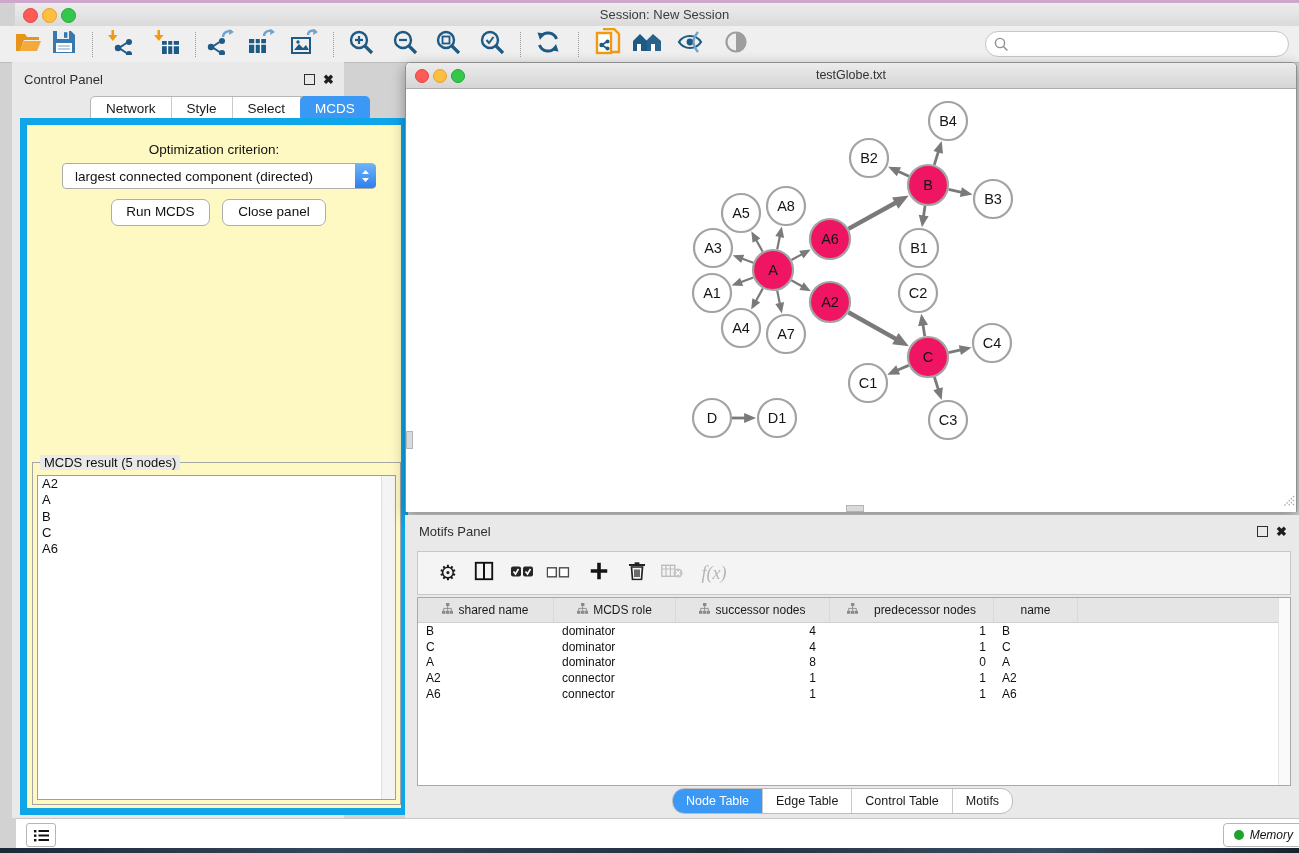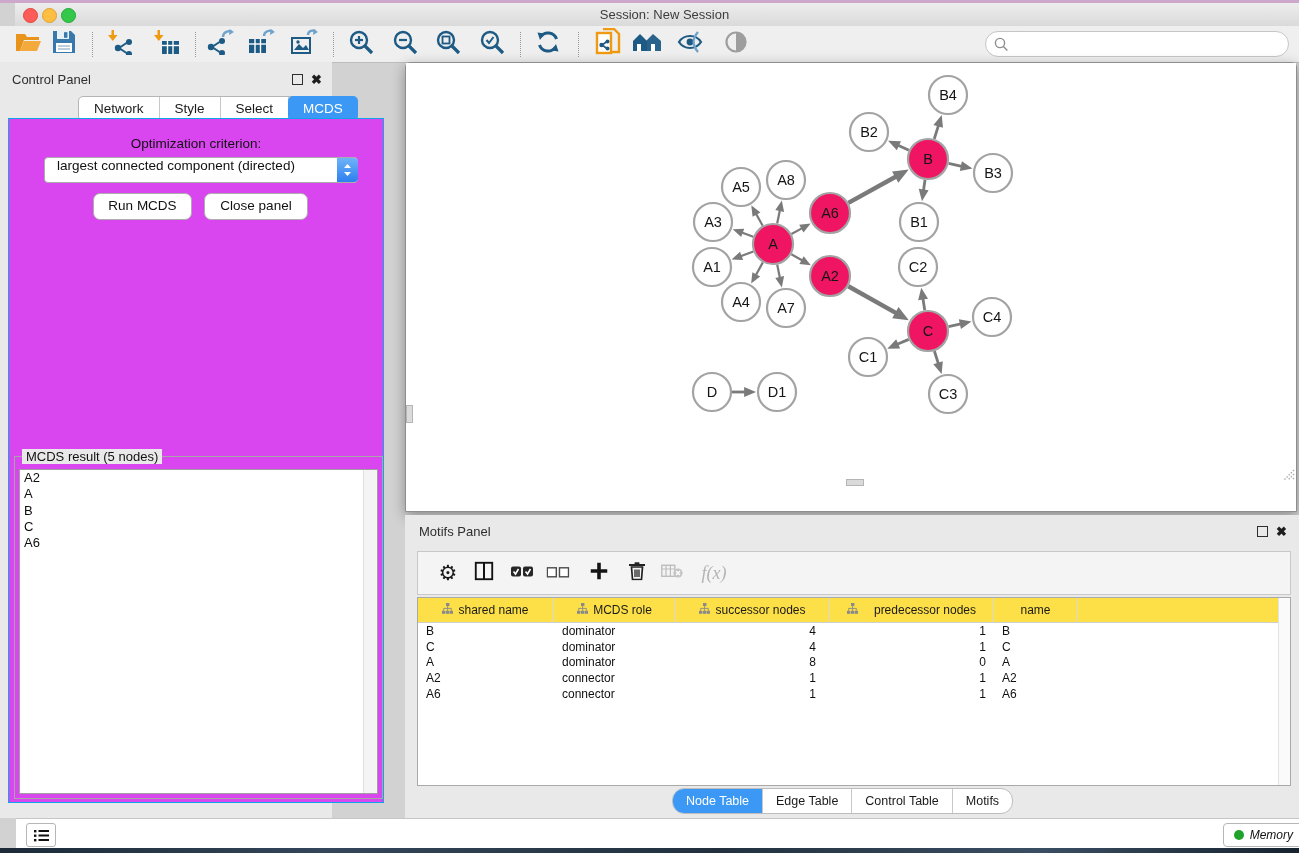--- a/index.html
+++ b/index.html
@@ -16,35 +16,35 @@
   .titlebar .title{width:100%;text-align:center;line-height:23px;font-size:13px;color:#3C3C3C;}
   .toolbar{position:absolute;left:0;top:26px;width:100%;height:36px;background:#EFEFEF;
            border-bottom:1px solid #BDBDBD;}
   .tbicon{position:absolute;top:18px;transform:translate(-50%,-50%);cursor:default;}
   .tbsep{position:absolute;top:6px;height:25px;width:0;border-left:1px dotted #9A9A9A;}
   .searchbox{position:absolute;right:10px;top:5px;width:294px;height:24px;background:#fff;
              border:1px solid #C6C6C6;border-radius:13px;display:flex;align-items:center;padding-left:8px;}
   .searchbox input{border:none;outline:none;flex:1;font-size:12px;background:transparent;
                    font-family:"Liberation Sans",sans-serif;}
   
-  .dock{position:absolute;left:0;top:62px;width:332px;height:756px;background:#E9E9E9;}
+  .dock{position:absolute;left:12px;top:62px;width:332px;height:756px;background:#E9E9E9;}
   .panel-title{position:absolute;left:12px;top:10px;font-size:13px;color:#2E2E2E;}
   .float-ic{position:absolute;width:9px;height:9px;border:1.6px solid #2E2E2E;background:transparent;}
   .close-ic{position:absolute;font-size:13px;font-weight:bold;color:#1E1E1E;line-height:11px;}
   .cp-tabs{position:absolute;left:78px;top:34px;height:23px;display:flex;background:#fff;
            border:1px solid #B5B5B5;border-radius:5px;}
   .cp-tab{padding:0 15px;line-height:23px;font-size:13.5px;color:#1A1A1A;border-right:1px solid #C9C9C9;}
   .cp-tab:last-child{border-right:none;}
   .cp-tab.active{background:#3B99F5;color:#fff;border-radius:5px;margin:-1px;padding:1px 15px;
                  line-height:23px;border-right:none;}
   .cp-content{position:absolute;left:8px;top:56px;width:374px;height:683px;
-              border:1px solid #0ea5e9;background:#d946ef;}
+              border:7px solid #0ea5e9;background:#fef9c3;}
   .opt-label{position:absolute;left:0;top:17px;width:100%;text-align:center;font-size:13.5px;color:#111;}
   .dropdown{position:absolute;left:35px;top:38px;width:312px;height:24px;background:#fff;
-            border:1px solid #ACACAC;border-radius:4px;display:flex;align-items:flex-start;}
+            border:1px solid #ACACAC;border-radius:4px;display:flex;align-items:center;}
   .dropdown .dd-text{flex:1;font-size:13.5px;color:#111;padding-left:12px;white-space:nowrap;}
   .dd-spin{width:21px;height:24px;margin-right:-1px;border-radius:0 4px 4px 0;
            background:linear-gradient(#6EB3F8,#2E7FEF);display:flex;align-items:center;justify-content:center;}
   .btn{position:absolute;top:74px;height:25px;background:#fff;border:1px solid #ADADAD;border-radius:7px;
        font-size:13.5px;color:#111;text-align:center;line-height:24px;}
   .groupbox{position:absolute;left:5px;top:337px;width:367px;height:341px;border:1px solid #A6A6A6;}
   .group-legend{position:absolute;left:7px;top:-8px;background:#E9E9E9;padding:0 4px;font-size:13px;color:#111;}
   .result-list{position:absolute;left:4px;top:12px;right:4px;bottom:4px;background:#fff;
                border:1px solid #9E9E9E;overflow:hidden;}
   .result-scroll{position:absolute;right:0;top:0;bottom:0;width:13px;background:#F4F4F4;border-left:1px solid #E0E0E0;}
@@ -63,21 +63,21 @@
   .resize-grip{position:absolute;right:1px;bottom:1px;}
   
   .table-panel{position:absolute;left:405px;top:515px;width:894px;height:303px;background:#E9E9E9;}
   .tp-toolbar{position:absolute;left:12px;top:36px;width:872px;height:42px;background:#F4F4F4;
               border:1px solid #C8C8C8;}
   .tpicon{position:absolute;top:21px;transform:translate(-50%,-50%);}
   .gear{font-size:21px;color:#1B1B1B;line-height:20px;}
   .fx{font-family:"Liberation Serif",serif;font-style:italic;font-size:18px;color:#B4B4B4;text-align:center;}
   .tp-table{position:absolute;left:12px;top:82px;width:872px;height:187px;background:#fff;
             border:1px solid #A9A9A9;overflow:hidden;}
-  .thead{display:flex;height:24px;background:#fde047;border-bottom:1px solid #CFCFCF;}
+  .thead{display:flex;height:24px;background:#e5e5e5;border-bottom:1px solid #CFCFCF;}
   .th{display:flex;align-items:center;justify-content:center;gap:5px;font-size:12px;color:#1A1A1A;
       border-right:1px solid #D9D9D9;box-sizing:border-box;}
   .th.filler{flex:1;border-right:none;}
   .trow{display:flex;height:15.8px;align-items:center;}
   .td{font-size:12px;color:#101010;box-sizing:border-box;white-space:nowrap;}
   .table-scroll{position:absolute;right:0;top:0;bottom:0;width:11px;background:#FAFAFA;border-left:1px solid #E2E2E2;}
   .bottom-tabs{position:absolute;left:267px;top:273px;height:24px;display:flex;background:#fff;
                border:1px solid #BDBDBD;border-radius:12px;overflow:hidden;}
   .b-tab{padding:0 13px;line-height:24px;font-size:12.5px;color:#1A1A1A;border-right:1px solid #C9C9C9;}
   .b-tab:last-child{border-right:none;}
@@ -280,20 +280,26 @@
             <div class="result-item">B</div>
             <div class="result-item">C</div>
             <div class="result-item">A6</div>
             <div class="result-scroll"></div>
           </div>
       </div>
     </div>
   </div>
 
   <div class="net-win">
+    <div class="net-titlebar">
+      <span class="traffic t-red nt-red"></span>
+      <span class="traffic t-yellow nt-yellow"></span>
+      <span class="traffic t-green nt-green"></span>
+      <div class="net-title">testGlobe.txt</div>
+    </div>
     <div class="net-body">
       <svg id="graph-svg" width="890" height="423">
           <line x1="347.35035698573034" y1="188.4088817922656" x2="334.65105090937794" y2="193.19714473908704" stroke="#7A7A7A" stroke-width="2.2"></line>
           <polygon points="325.64964301426966,196.5911182077344 334.01310170309455,188.67075666798638 337.16039468844895,197.0179250204481" fill="#7A7A7A"></polygon>
           <line x1="347.28359736638123" y1="173.7706523676731" x2="335.74839279244793" y2="169.54107735723093" stroke="#7A7A7A" stroke-width="2.2"></line>
           <polygon points="326.71640263361877,166.2293476323269 338.22278254544074,165.69756808700873 335.15175567122833,174.07309592576996" fill="#7A7A7A"></polygon>
           <line x1="356.855375798862" y1="199.38713136456266" x2="349.79182823994506" y2="212.18981131509958" stroke="#7A7A7A" stroke-width="2.2"></line>
           <polygon points="345.144624201138,220.61286863543734 346.36947888102327,209.1595154507511 354.1803322846895,213.4689518113945" fill="#7A7A7A"></polygon>
           <line x1="356.7197701091396" y1="162.6883405069049" x2="349.98955425038787" y2="150.70014350850343" stroke="#7A7A7A" stroke-width="2.2"></line>
           <polygon points="345.2802298908604,142.3116594930951 354.3684854834289,149.38860646507015 346.58969253076214,153.75564812270767" fill="#7A7A7A"></polygon>

